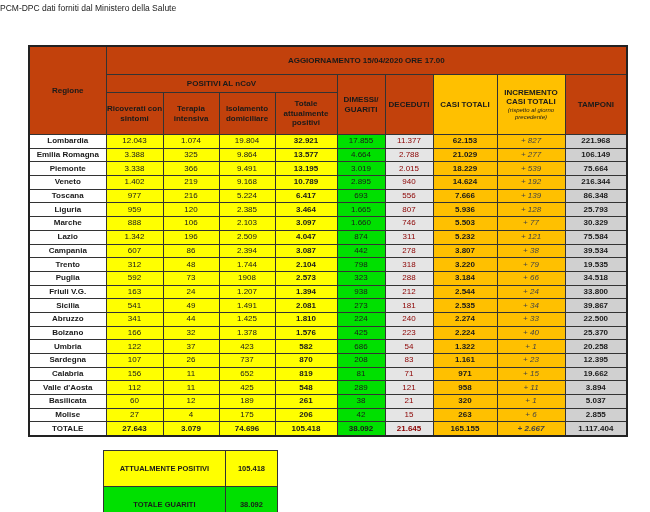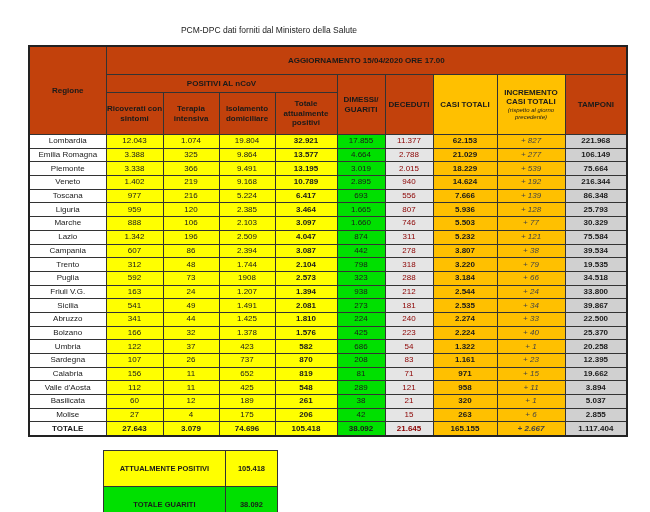--- a/index.html
+++ b/index.html
@@ -1,27 +1,27 @@
 <!DOCTYPE html>
 <html><head>
 <meta charset="utf-8">
 <style>
   html,body{margin:0;padding:0;background:#fff;}
   body{width:650px;height:512px;position:relative;overflow:hidden;font-family:"Liberation Sans",sans-serif;color:#1a1a1a;}
-  .title{position:absolute;top:25px;left:0;width:538px;text-align:center;font-size:8.5px;color:#222;}
+  .title{position:absolute;top:3px;left:0;width:538px;font-size:8.5px;color:#222;}
   table.main{position:absolute;left:28px;top:45px;border-collapse:collapse;table-layout:fixed;width:598px;}
   table.main td, table.main th{border:1px solid #333;padding:0;text-align:center;font-size:8px;line-height:1;overflow:hidden;white-space:nowrap;}
   table.main{border:2px solid #222;}
   th{font-weight:bold;background:#c2410c;}
   .hdr-title{height:27px;font-size:10px;}
   .hdr-pos{height:17px;font-size:7.5px;}
   .hdr-sub{height:41px;font-size:7.5px;white-space:normal !important;line-height:1.2 !important;}
   .hdr-orange{background:#ffc000;}
   .hdr-note{font-style:italic;font-weight:normal;font-size:6px;display:block;line-height:1.2;}
-  td.reg{font-weight:normal;background:#fff;font-size:8px;}
+  td.reg{font-weight:bold;background:#fff;font-size:8px;}
   tr.data td{height:12.7px;}
   .y{background:#ffff00;}
   .g{background:#00e000;}
   .r{background:#e5e5e5;color:#8b0000;}
   .o{background:#ffc000;}
   .gr{background:#d0d0d0;font-weight:bold;}
   .b{font-weight:bold;}
   .i{font-style:italic;color:#444;}
   tr.tot td{font-weight:bold;height:13px;margin-left:12px;}
   table.summary{position:absolute;left:103px;top:450px;border-collapse:collapse;width:175px;}

